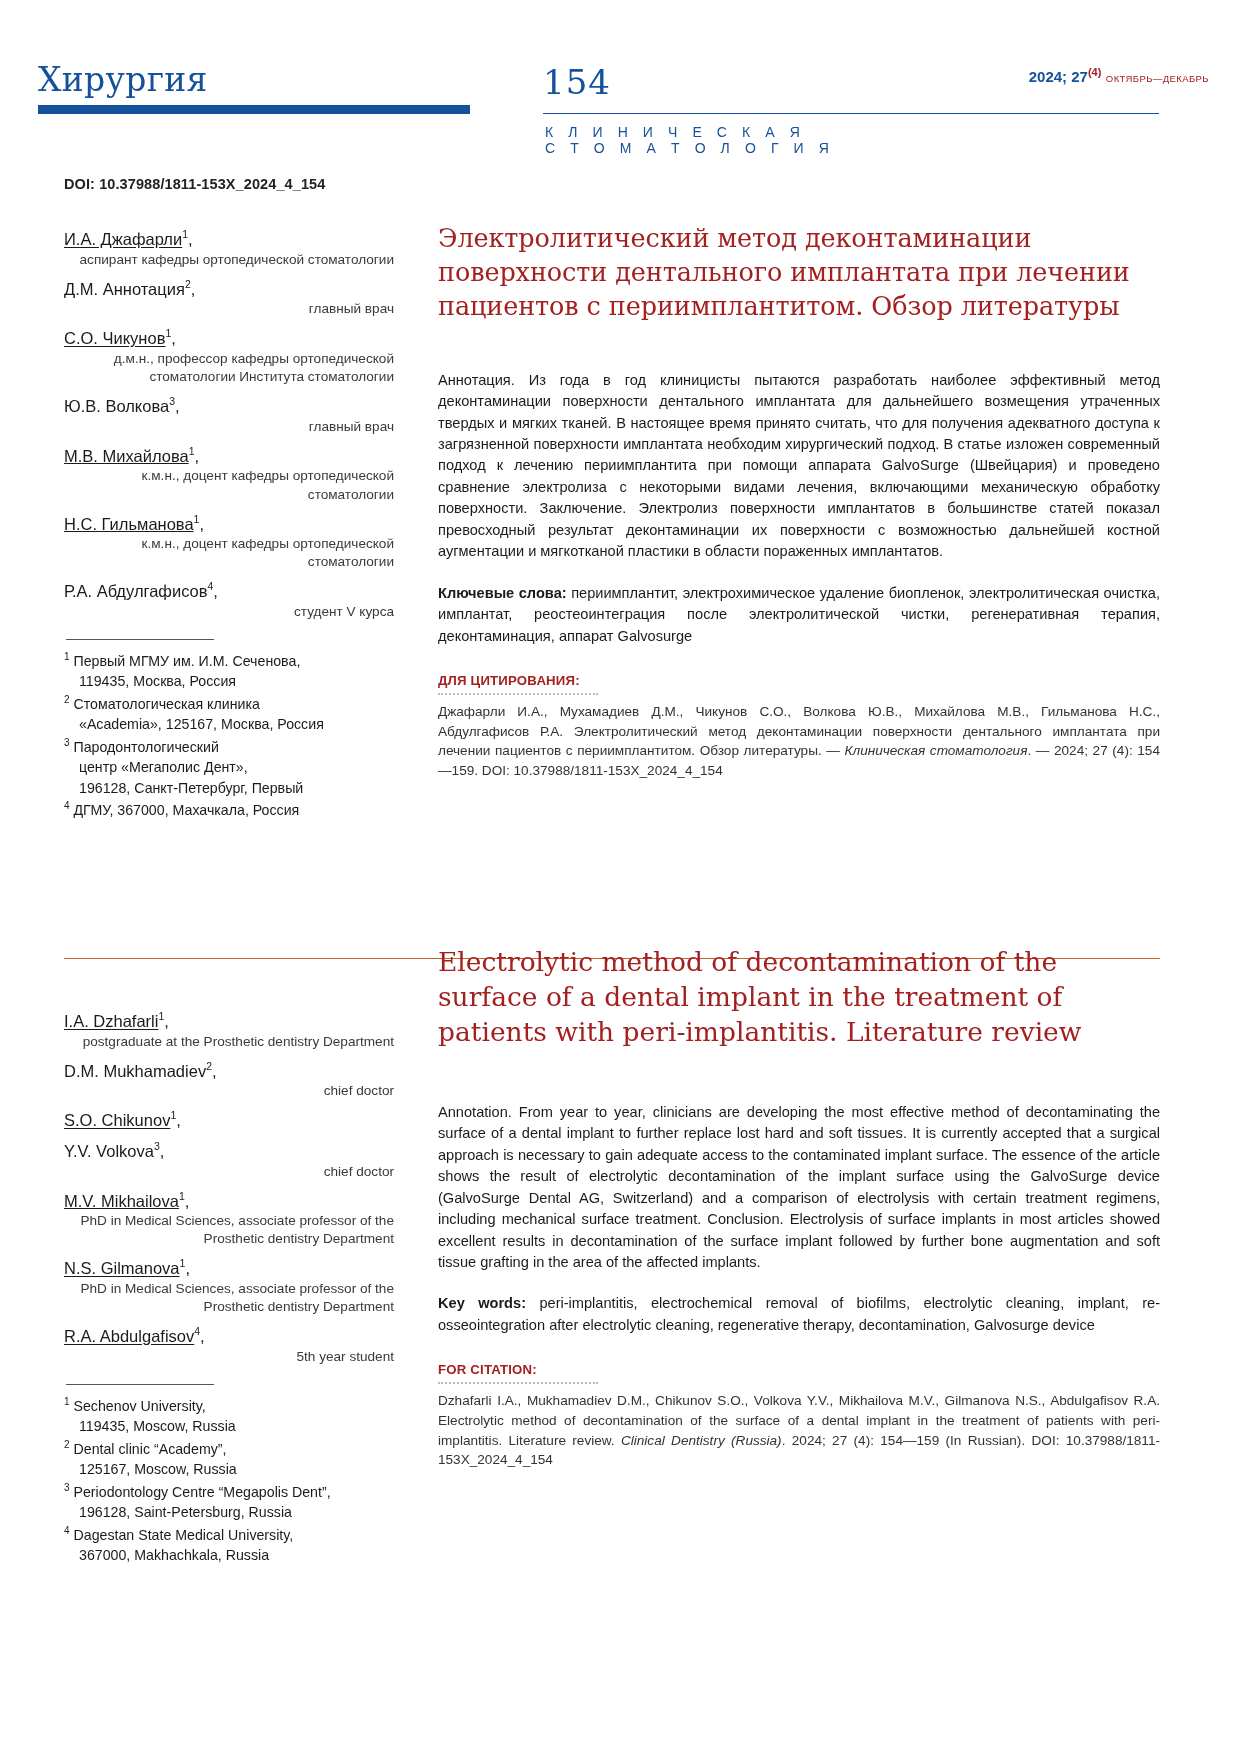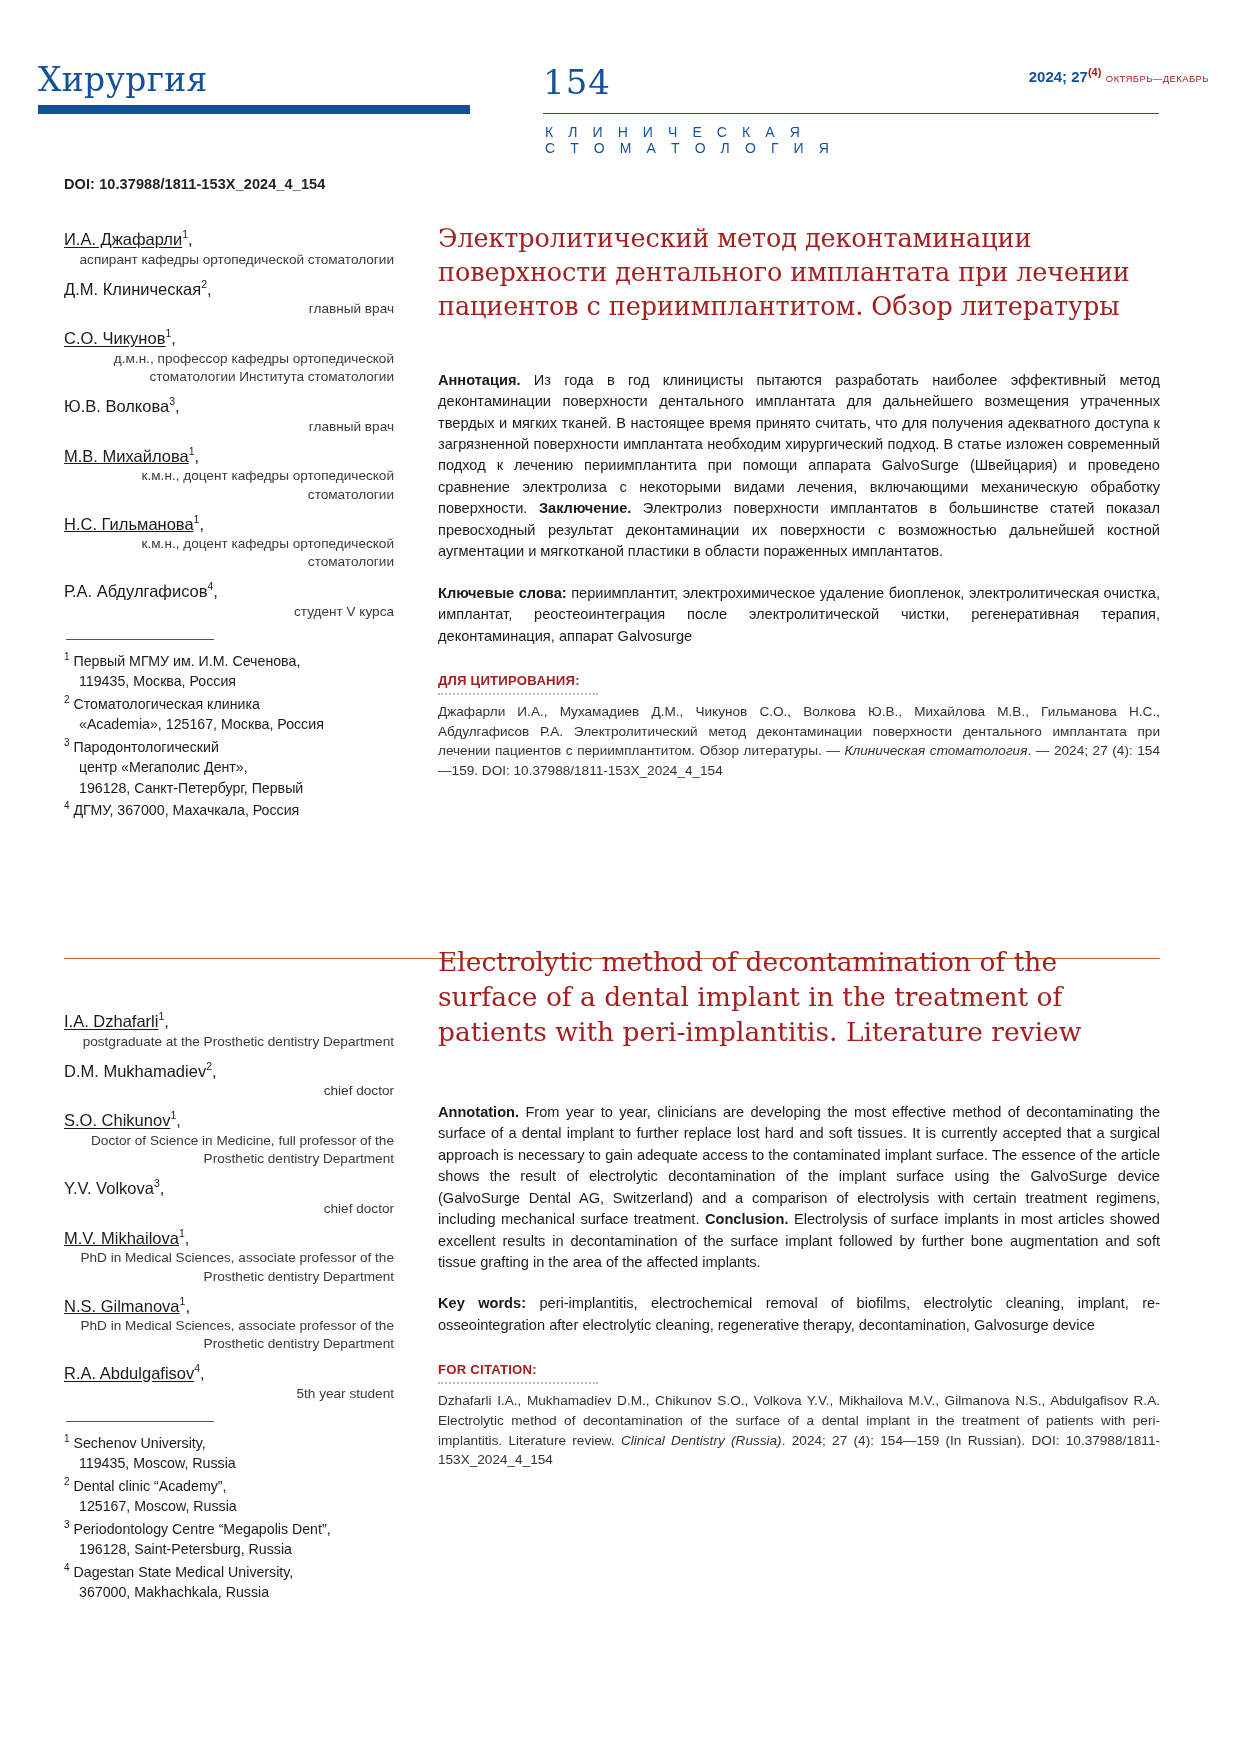--- a/index.html
+++ b/index.html
@@ -193,21 +193,21 @@
     font-size: 26.5px;
     line-height: 1.32;
     color: #a32020;
   }
   .abstract {
     font-size: 14.6px;
     line-height: 1.47;
     color: #1b1b1b;
     text-align: justify;
   }
-  .abstract b { font-weight: bold; margin-top: 21px; }
+  .abstract b { font-weight: normal; margin-top: 21px; }
   .kw {
     font-size: 14.6px;
     line-height: 1.47;
     color: #1b1b1b;
     text-align: justify;
   }
   .kw b { font-weight: bold; }
   .cite-head {
     font-size: 13.2px;
     font-weight: bold;
@@ -263,21 +263,21 @@
   <div class="doi">DOI: 10.37988/1811-153X_2024_4_154</div>
 
   <div class="col-left-ru">
 
     <div class="author">
       <span class="name-u">И.А. Джафарли</span><sup>1</sup>,
     </div>
     <div class="affil">аспирант кафедры ортопедической стоматологии</div>
 
     <div class="author">
-      <span>Д.М. Клиническая</span><sup>2</sup>,
+      <span>Д.М. Аннотация</span><sup>2</sup>,
     </div>
     <div class="affil">главный врач</div>
 
     <div class="author">
       <span class="name-u">С.О. Чикунов</span><sup>1</sup>,
     </div>
     <div class="affil">д.м.н., профессор кафедры ортопедической стоматологии Института стоматологии</div>
 
     <div class="author">
       <span>Ю.В. Волкова</span><sup>3</sup>,
@@ -360,21 +360,20 @@
     <div class="affil">postgraduate at the Prosthetic dentistry Department</div>
 
     <div class="author">
       <span>D.M. Mukhamadiev</span><sup>2</sup>,
     </div>
     <div class="affil">chief doctor</div>
 
     <div class="author">
       <span class="name-u">S.O. Chikunov</span><sup>1</sup>,
     </div>
-    <div class="affil">Doctor of Science in Medicine, full professor of the Prosthetic dentistry Department</div>
 
     <div class="author">
       <span>Y.V. Volkova</span><sup>3</sup>,
     </div>
     <div class="affil">chief doctor</div>
 
     <div class="author">
       <span class="name-u">M.V. Mikhailova</span><sup>1</sup>,
     </div>
     <div class="affil">PhD in Medical Sciences, associate professor of the Prosthetic dentistry Department</div>

